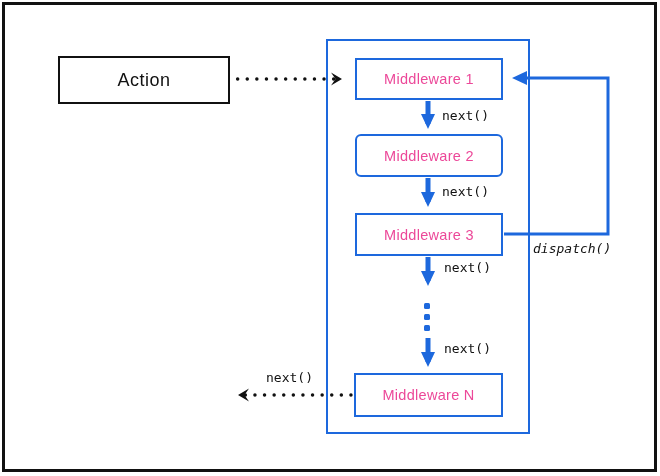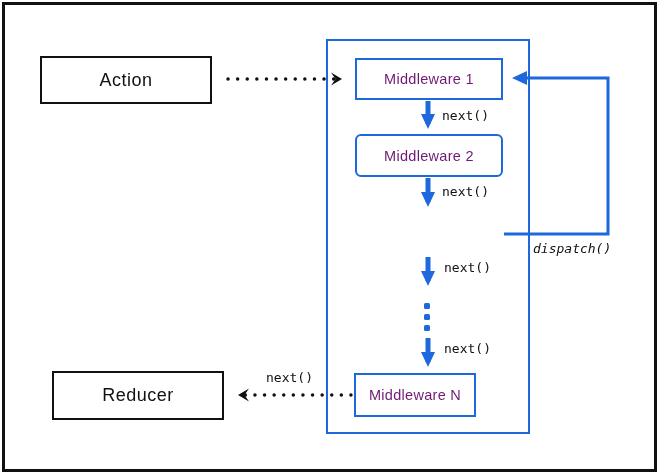--- a/index.html
+++ b/index.html
@@ -29,40 +29,40 @@
     align-items: center;
     justify-content: center;
     box-sizing: border-box;
   }
   .black-node {
     border: 2.5px solid #111111;
     color: #111111;
     font-size: 18px;
     letter-spacing: 0.5px;
   }
-  .action-node  { left: 40px;  top: 56px;  width: 172px; height: 48px; }
+  .action-node  { left: 58px;  top: 56px;  width: 172px; height: 48px; }
   .reducer-node { left: 52px;  top: 371px; width: 172px; height: 49px; }
   .mw-container {
     position: absolute;
     left: 326px; top: 39px;
     width: 204px; height: 395px;
     border: 2px solid #1d68dd;
     box-sizing: border-box;
     background: transparent;
   }
   .blue-node {
     border: 2px solid #1d68dd;
-    color: #701a75;
+    color: #ec4899;
     font-size: 14.5px;
     letter-spacing: 0.3px;
   }
   .mw1 { left: 355px; top: 58px;  width: 148px; height: 42px; }
   .mw2 { left: 355px; top: 134px; width: 148px; height: 43px; border-radius: 6px; }
   .mw3 { left: 355px; top: 213px; width: 148px; height: 43px; }
-  .mwn { left: 354px; top: 373px; width: 122px; height: 44px; }
+  .mwn { left: 354px; top: 373px; width: 149px; height: 44px; }
   .code-label {
     position: absolute;
     color: #111111;
     font-family: "DejaVu Sans Mono", monospace;
     font-size: 13px;
     white-space: nowrap;
   }
   .lbl-next-1 { left: 442px; top: 108px; }
   .lbl-next-2 { left: 442px; top: 184px; }
   .lbl-next-3 { left: 444px; top: 260px; }
@@ -117,32 +117,32 @@
 
     <line x1="228" y1="79" x2="340" y2="79" stroke="#111111" stroke-width="3.4" stroke-linecap="round" stroke-dasharray="0.1 9.5" marker-end="url(#mBlack)"></line>
 
     <line x1="351" y1="395" x2="240" y2="395" stroke="#111111" stroke-width="3.4" stroke-linecap="round" stroke-dasharray="0.1 9.5" marker-end="url(#mBlack)"></line>
   </svg>
 
   <div class="node black-node action-node">
     <span>Action</span>
   </div>
 
-  <div class="node black-node reducer-node">
-    <span>Reducer</span>
-  </div>
 
   <div class="node blue-node mw1">
     <span>Middleware 1</span>
   </div>
 
   <div class="node blue-node mw2">
     <span>Middleware 2</span>
   </div>
 
+  <div class="node blue-node mw3">
+    <span>Middleware 3</span>
+  </div>
 
   <div class="node blue-node mwn">
     <span>Middleware N</span>
   </div>
 
   <div class="vdots">
     <span></span>
     <span></span>
     <span></span>
   </div>

